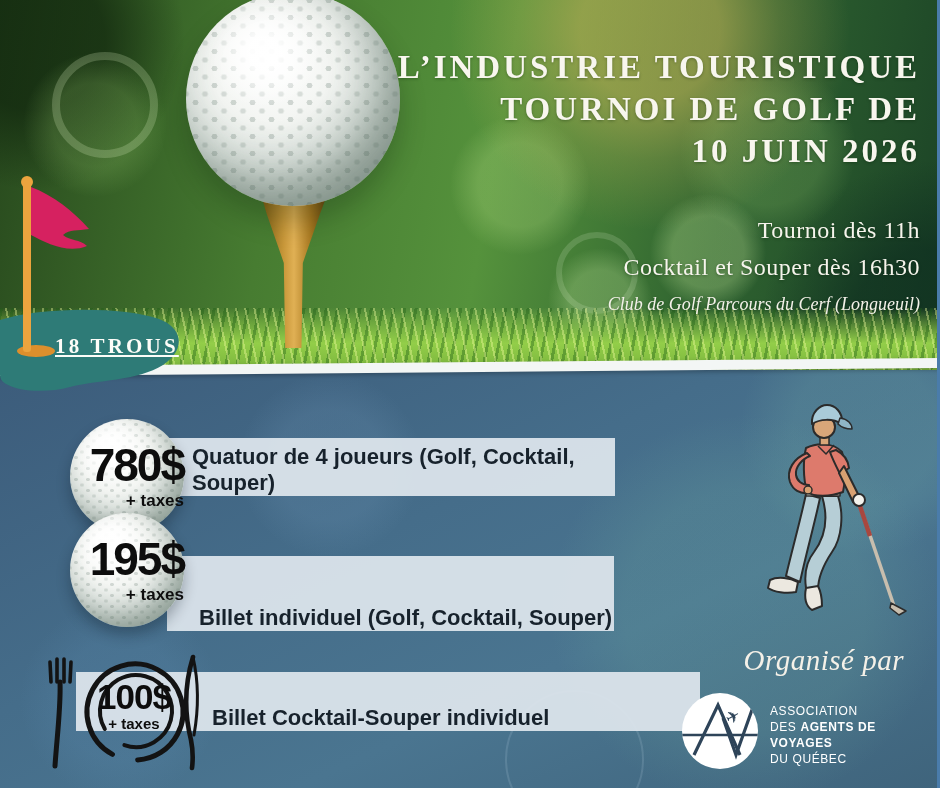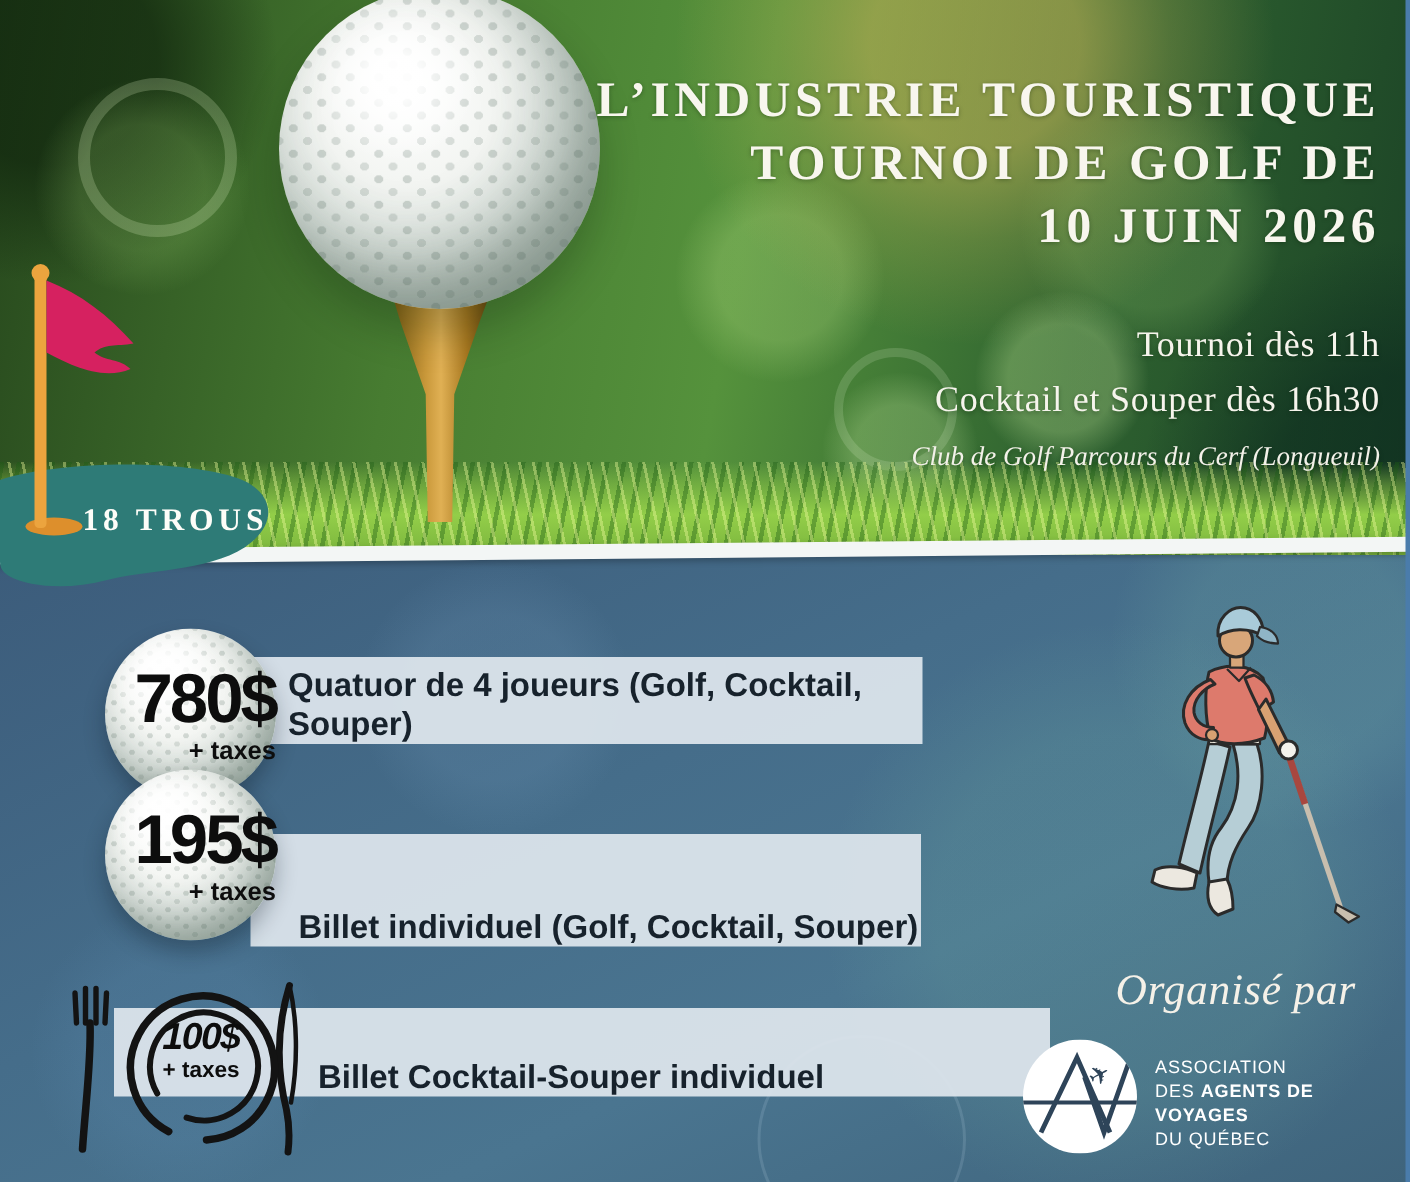--- a/index.html
+++ b/index.html
@@ -53,21 +53,21 @@
     background-size:100% 100%,19px 17px,19px 17px,100% 100%;
     background-position:0 0,0 0,9.5px 8.5px,0 0;
     box-shadow:inset -22px -28px 48px rgba(48,70,58,.38), 0 16px 26px rgba(10,30,10,.25);}
   .hero-tee{left:260px;top:196px;width:68px;height:152px;z-index:3;
     clip-path:polygon(2% 0%,98% 0%,88% 12%,63% 44%,61% 100%,37% 100%,35% 44%,10% 12%);
     background:linear-gradient(90deg,#7a5a10 0%,#c9983a 35%,#e0b054 50%,#a87820 75%,#5f430c 100%);}
 
   
   .flag-svg{left:0;top:168px;width:200px;height:230px;z-index:7;}
   .holes-badge{left:55px;top:334px;z-index:8;color:#fdfdf8;font-family:"Liberation Serif",serif;
-    font-weight:bold;font-size:21px;letter-spacing:3.2px;}
+    font-weight:bold;font-size:21px;letter-spacing:3.2px;text-decoration:underline;}
 
   
   .title-block{right:20px;top:46px;z-index:8;text-align:right;color:#f8f6ee;
     font-family:"Liberation Serif",serif;font-weight:700;font-size:33px;line-height:42px;letter-spacing:3px;
     text-shadow:0 1px 3px rgba(0,30,0,.35);}
   .schedule{right:20px;top:212px;z-index:8;text-align:right;color:#f6f4ec;
     font-family:"Liberation Serif",serif;font-size:24px;line-height:37px;letter-spacing:.5px;
     text-shadow:0 1px 3px rgba(0,30,0,.35);}
   .venue{right:20px;top:294px;z-index:8;text-align:right;color:#f3f1e9;
     font-family:"Liberation Serif",serif;font-style:italic;font-size:18px;
@@ -89,21 +89,21 @@
       radial-gradient(circle at 40% 32%, #ffffff 0%, #f4f6f3 34%, #e0e6e2 58%, #bcc7c0 82%, #96a59c 98%);
     background-size:100% 100%,12px 11px,12px 11px,100% 100%;
     background-position:0 0,0 0,6px 5.5px,0 0;
     box-shadow:inset -10px -14px 24px rgba(48,70,58,.32), 0 8px 14px rgba(10,20,30,.30);}
   .pball1{left:70px;top:419px;} .pball2{left:70px;top:513px;}
   .price-value{font-size:46px;font-weight:bold;letter-spacing:-2px;color:#0d0d0d;line-height:1;}
   .price-taxes{font-size:17px;font-weight:bold;color:#0d0d0d;margin-top:3px;letter-spacing:0;}
 
   .plate-svg{left:40px;top:650px;width:190px;height:125px;z-index:9;}
   .plate-price{left:82px;top:679px;width:104px;z-index:10;display:flex;flex-direction:column;align-items:center;}
-  .plate-price .price-value{font-size:25px;letter-spacing:-1px;font-style:italic;}
+  .plate-price .price-value{font-size:35px;letter-spacing:-1px;}
   .plate-price .price-taxes{font-size:15px;margin-top:1px;}
 
   
   .golfer-svg{left:748px;top:398px;width:160px;height:222px;z-index:8;}
   .org-heading{right:36px;top:644px;z-index:9;color:#f5f1e8;font-family:"Liberation Serif",serif;
     font-style:italic;font-size:29px;letter-spacing:.5px;}
   .logo-circle{left:682px;top:693px;width:76px;height:76px;z-index:9;}
   .logo-text{left:770px;top:703px;z-index:9;color:#fff;font-size:12px;line-height:16px;letter-spacing:.6px;}
   .logo-text .b{font-weight:bold;}
 </style>

